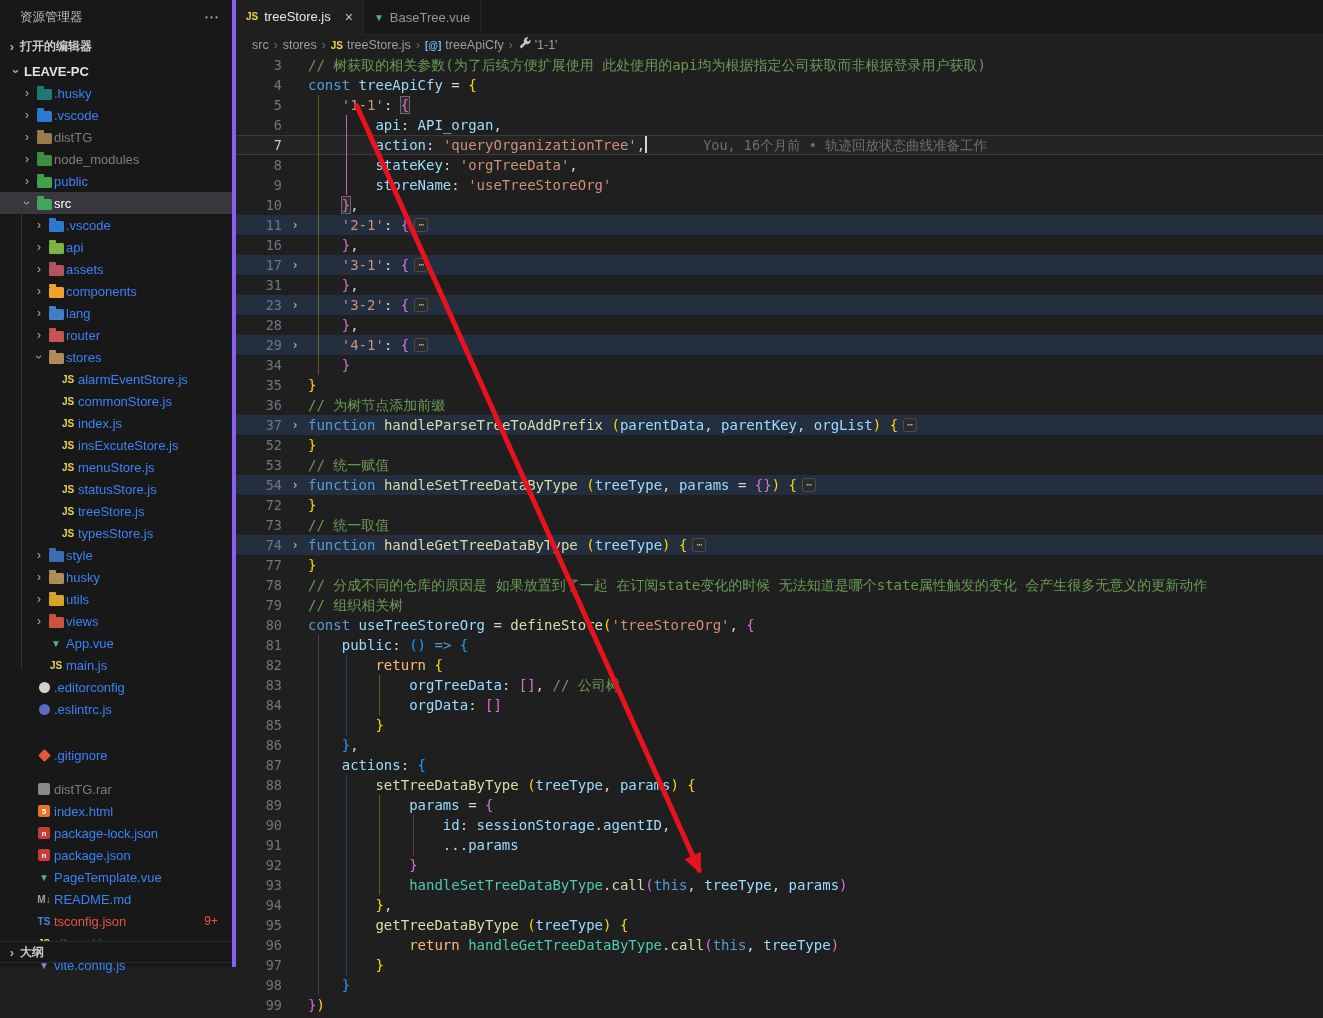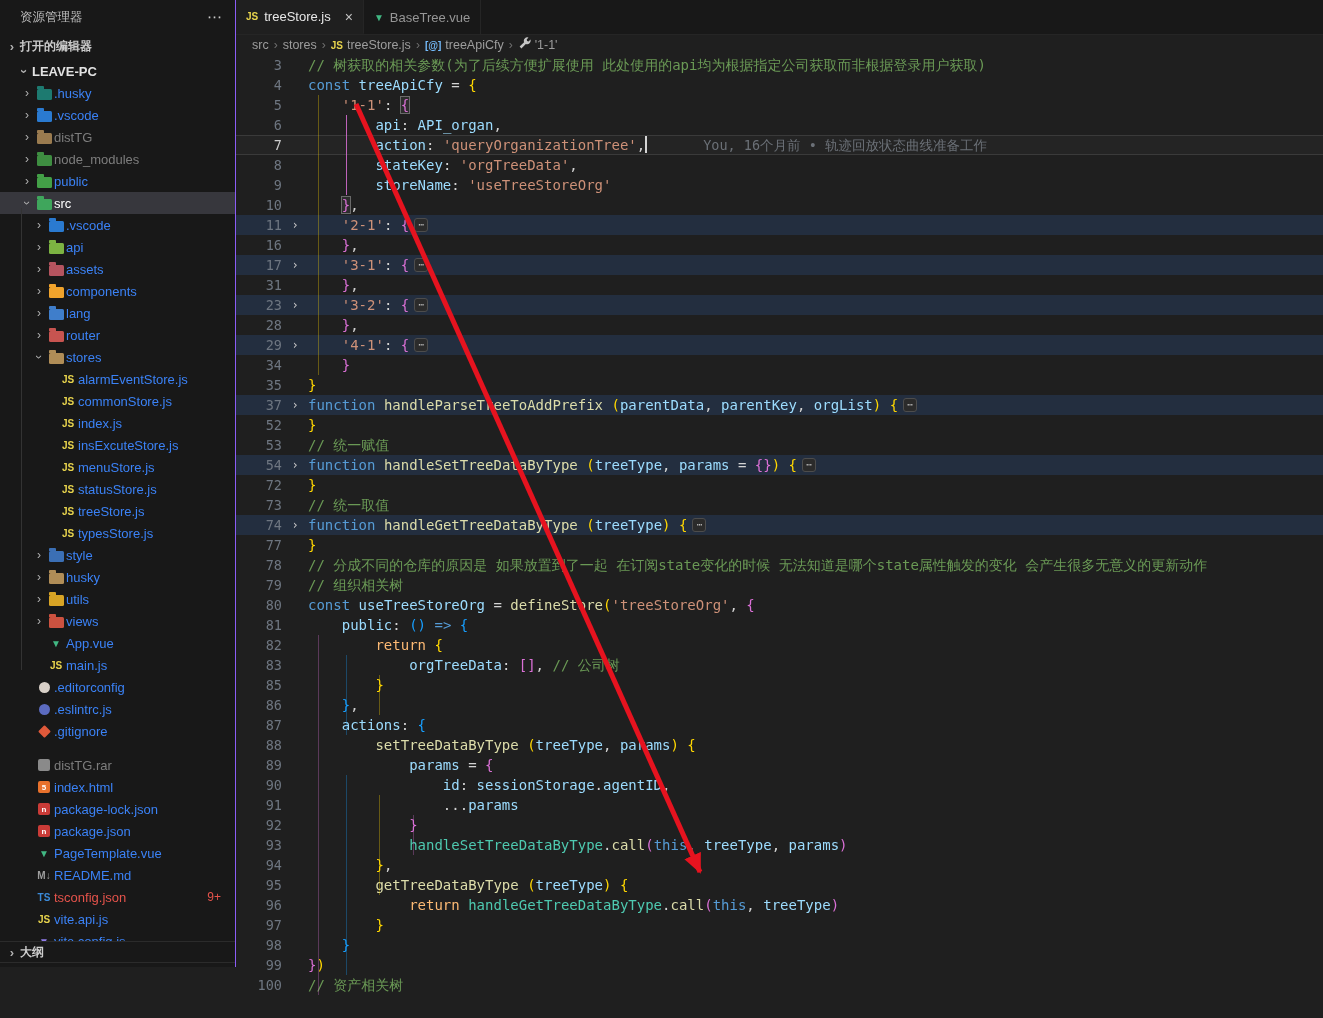--- a/index.html
+++ b/index.html
@@ -2,28 +2,28 @@
 <html><head>
 <meta charset="utf-8">
 <style>
   * { margin:0; padding:0; box-sizing:border-box; }
   html,body { width:1323px; height:1018px; overflow:hidden; background:#1f1f1f;
     font-family:"Liberation Sans", sans-serif; }
   .app { display:flex; width:1323px; height:1018px; }
 
   
   .sidebar { width:236px; height:967px; background:#181818; position:relative;
-    border-right:1px solid #8b5cf6; flex:none; color:#c5c5c5; font-size:13px; }
+    border-right:4px solid #8b5cf6; flex:none; color:#c5c5c5; font-size:13px; }
   .sb-title-row { height:34px; display:flex; align-items:center; padding:0 12px 0 20px; color:#bdbdbd; }
   .sb-title-row .t { flex:1; font-size:12.5px; }
   .sb-more { color:#cccccc; font-size:15px; letter-spacing:1px; cursor:pointer; }
   .sb-section { height:24px; display:flex; align-items:center; font-weight:700; font-size:12px;
     color:#cccccc; padding-left:4px; }
   .sb-root { height:22px; display:flex; align-items:center; font-weight:700; font-size:13px;
-    color:#e2e2e2; padding-left:16px; margin-top:2px; }
+    color:#e2e2e2; padding-left:8px; margin-top:2px; }
   .chev { width:16px; text-align:center; color:#b0b0b0; font-size:13px; display:inline-block; flex:none; }
   .chev.open { transform:rotate(90deg); }
   .tree { position:relative; }
   .trow { height:22px; display:flex; align-items:center; cursor:pointer; position:relative; }
   .trow.sel { background:#37373d; }
   .trow .lbl { color:#3b82f6; white-space:nowrap; }
   .trow.dim .lbl { color:#7d7d7d; }
   .trow.red .lbl { color:#e5534b; }
   .trow.sel .lbl { color:#ffffff; }
   .trow .sp { flex:1; }
@@ -297,21 +297,21 @@
           </span>
           <span class="lbl">.editorconfig</span>
         </div>
         <div class="trow" style="padding-left: 20px;">
           <span class="cslot"></span>
           <span class="icw">
             <span class="circ" style="background: rgb(92, 107, 192);"></span>
           </span>
           <span class="lbl">.eslintrc.js</span>
         </div>
-        <div class="trow" style="padding-left: 20px;">
+        <div class="trow" style="padding-left: 20px; margin-top: 24px;">
           <span class="cslot"></span>
           <span class="icw">
             <span class="diam" style="background: rgb(224, 89, 58);"></span>
           </span>
           <span class="lbl">.gitignore</span>
         </div>
         <div class="trow dim" style="padding-left: 20px; margin-top: 12px;">
           <span class="cslot"></span>
           <span class="icw">
             <span class="boxic" style="background: rgb(138, 138, 138);"></span>
@@ -433,34 +433,36 @@
         <div class="crow"><span class="ln">10</span><span class="fc"></span><span class="ct"><span class="tok p">    </span><span class="tok m bx">}</span><span class="tok p">,</span></span></div>
         <div class="crow fr"><span class="ln">11</span><span class="fc">›</span><span class="ct"><span class="tok p">    </span><span class="tok s">'2-1'</span><span class="tok p">: </span><span class="tok m">{</span><span class="pill">⋯</span></span></div>
         <div class="crow"><span class="ln">16</span><span class="fc"></span><span class="ct"><span class="tok p">    </span><span class="tok m">}</span><span class="tok p">,</span></span></div>
         <div class="crow fr"><span class="ln">17</span><span class="fc">›</span><span class="ct"><span class="tok p">    </span><span class="tok s">'3-1'</span><span class="tok p">: </span><span class="tok m">{</span><span class="pill">⋯</span></span></div>
         <div class="crow"><span class="ln">31</span><span class="fc"></span><span class="ct"><span class="tok p">    </span><span class="tok m">}</span><span class="tok p">,</span></span></div>
         <div class="crow fr"><span class="ln">23</span><span class="fc">›</span><span class="ct"><span class="tok p">    </span><span class="tok s">'3-2'</span><span class="tok p">: </span><span class="tok m">{</span><span class="pill">⋯</span></span></div>
         <div class="crow"><span class="ln">28</span><span class="fc"></span><span class="ct"><span class="tok p">    </span><span class="tok m">}</span><span class="tok p">,</span></span></div>
         <div class="crow fr"><span class="ln">29</span><span class="fc">›</span><span class="ct"><span class="tok p">    </span><span class="tok s">'4-1'</span><span class="tok p">: </span><span class="tok m">{</span><span class="pill">⋯</span></span></div>
         <div class="crow"><span class="ln">34</span><span class="fc"></span><span class="ct"><span class="tok p">    </span><span class="tok m">}</span></span></div>
         <div class="crow"><span class="ln">35</span><span class="fc"></span><span class="ct"><span class="tok y">}</span></span></div>
+        <div class="crow"><span class="ln">36</span><span class="fc"></span><span class="ct"><span class="tok c">// 为树节点添加前缀</span></span></div>
         <div class="crow fr"><span class="ln">37</span><span class="fc">›</span><span class="ct"><span class="tok k">function</span><span class="tok p"> </span><span class="tok f">handleParseTreeToAddPrefix</span><span class="tok p"> </span><span class="tok y">(</span><span class="tok v">parentData</span><span class="tok p">, </span><span class="tok v">parentKey</span><span class="tok p">, </span><span class="tok v">orgList</span><span class="tok y">)</span><span class="tok p"> </span><span class="tok y">{</span><span class="pill">⋯</span></span></div>
         <div class="crow"><span class="ln">52</span><span class="fc"></span><span class="ct"><span class="tok y">}</span></span></div>
         <div class="crow"><span class="ln">53</span><span class="fc"></span><span class="ct"><span class="tok c">// 统一赋值</span></span></div>
         <div class="crow fr"><span class="ln">54</span><span class="fc">›</span><span class="ct"><span class="tok k">function</span><span class="tok p"> </span><span class="tok f">handleSetTreeDataByType</span><span class="tok p"> </span><span class="tok y">(</span><span class="tok v">treeType</span><span class="tok p">, </span><span class="tok v">params</span><span class="tok p"> = </span><span class="tok m">{}</span><span class="tok y">)</span><span class="tok p"> </span><span class="tok y">{</span><span class="pill">⋯</span></span></div>
         <div class="crow"><span class="ln">72</span><span class="fc"></span><span class="ct"><span class="tok y">}</span></span></div>
         <div class="crow"><span class="ln">73</span><span class="fc"></span><span class="ct"><span class="tok c">// 统一取值</span></span></div>
         <div class="crow fr"><span class="ln">74</span><span class="fc">›</span><span class="ct"><span class="tok k">function</span><span class="tok p"> </span><span class="tok f">handleGetTreeDataByType</span><span class="tok p"> </span><span class="tok y">(</span><span class="tok v">treeType</span><span class="tok y">)</span><span class="tok p"> </span><span class="tok y">{</span><span class="pill">⋯</span></span></div>
         <div class="crow"><span class="ln">77</span><span class="fc"></span><span class="ct"><span class="tok y">}</span></span></div>
         <div class="crow"><span class="ln">78</span><span class="fc"></span><span class="ct"><span class="tok c">// 分成不同的仓库的原因是 如果放置到了一起 在订阅state变化的时候 无法知道是哪个state属性触发的变化 会产生很多无意义的更新动作</span></span></div>
         <div class="crow"><span class="ln">79</span><span class="fc"></span><span class="ct"><span class="tok c">// 组织相关树</span></span></div>
         <div class="crow"><span class="ln">80</span><span class="fc"></span><span class="ct"><span class="tok k">const</span><span class="tok p"> </span><span class="tok v">useTreeStoreOrg</span><span class="tok p"> = </span><span class="tok f">defineStore</span><span class="tok y">(</span><span class="tok s">'treeStoreOrg'</span><span class="tok p">, </span><span class="tok m">{</span></span></div>
         <div class="crow"><span class="ln">81</span><span class="fc"></span><span class="ct"><span class="tok p">    </span><span class="tok v">public</span><span class="tok p">: </span><span class="tok u">()</span><span class="tok p"> </span><span class="tok k">=&gt;</span><span class="tok p"> </span><span class="tok u">{</span></span></div>
         <div class="crow"><span class="ln">82</span><span class="fc"></span><span class="ct"><span class="tok p">        </span><span class="tok r">return</span><span class="tok p"> </span><span class="tok y">{</span></span></div>
         <div class="crow"><span class="ln">83</span><span class="fc"></span><span class="ct"><span class="tok p">            </span><span class="tok v">orgTreeData</span><span class="tok p">: </span><span class="tok m">[]</span><span class="tok p">, </span><span class="tok c">// 公司树</span></span></div>
+        <div class="crow"><span class="ln">84</span><span class="fc"></span><span class="ct"><span class="tok p">            </span><span class="tok v">orgData</span><span class="tok p">: </span><span class="tok m">[]</span></span></div>
         <div class="crow"><span class="ln">85</span><span class="fc"></span><span class="ct"><span class="tok p">        </span><span class="tok y">}</span></span></div>
         <div class="crow"><span class="ln">86</span><span class="fc"></span><span class="ct"><span class="tok p">    </span><span class="tok u">}</span><span class="tok p">,</span></span></div>
         <div class="crow"><span class="ln">87</span><span class="fc"></span><span class="ct"><span class="tok p">    </span><span class="tok v">actions</span><span class="tok p">: </span><span class="tok u">{</span></span></div>
         <div class="crow"><span class="ln">88</span><span class="fc"></span><span class="ct"><span class="tok p">        </span><span class="tok f">setTreeDataByType</span><span class="tok p"> </span><span class="tok y">(</span><span class="tok v">treeType</span><span class="tok p">, </span><span class="tok v">params</span><span class="tok y">)</span><span class="tok p"> </span><span class="tok y">{</span></span></div>
         <div class="crow"><span class="ln">89</span><span class="fc"></span><span class="ct"><span class="tok p">            </span><span class="tok v">params</span><span class="tok p"> = </span><span class="tok m">{</span></span></div>
         <div class="crow"><span class="ln">90</span><span class="fc"></span><span class="ct"><span class="tok p">                </span><span class="tok v">id</span><span class="tok p">: </span><span class="tok v">sessionStorage</span><span class="tok p">.</span><span class="tok v">agentID</span><span class="tok p">,</span></span></div>
         <div class="crow"><span class="ln">91</span><span class="fc"></span><span class="ct"><span class="tok p">                ...</span><span class="tok v">params</span></span></div>
         <div class="crow"><span class="ln">92</span><span class="fc"></span><span class="ct"><span class="tok p">            </span><span class="tok m">}</span></span></div>
         <div class="crow"><span class="ln">93</span><span class="fc"></span><span class="ct"><span class="tok p">            </span><span class="tok g">handleSetTreeDataByType</span><span class="tok p">.</span><span class="tok f">call</span><span class="tok m">(</span><span class="tok k">this</span><span class="tok p">, </span><span class="tok v">treeType</span><span class="tok p">, </span><span class="tok v">params</span><span class="tok m">)</span></span></div>
         <div class="crow"><span class="ln">94</span><span class="fc"></span><span class="ct"><span class="tok p">        </span><span class="tok y">}</span><span class="tok p">,</span></span></div>

